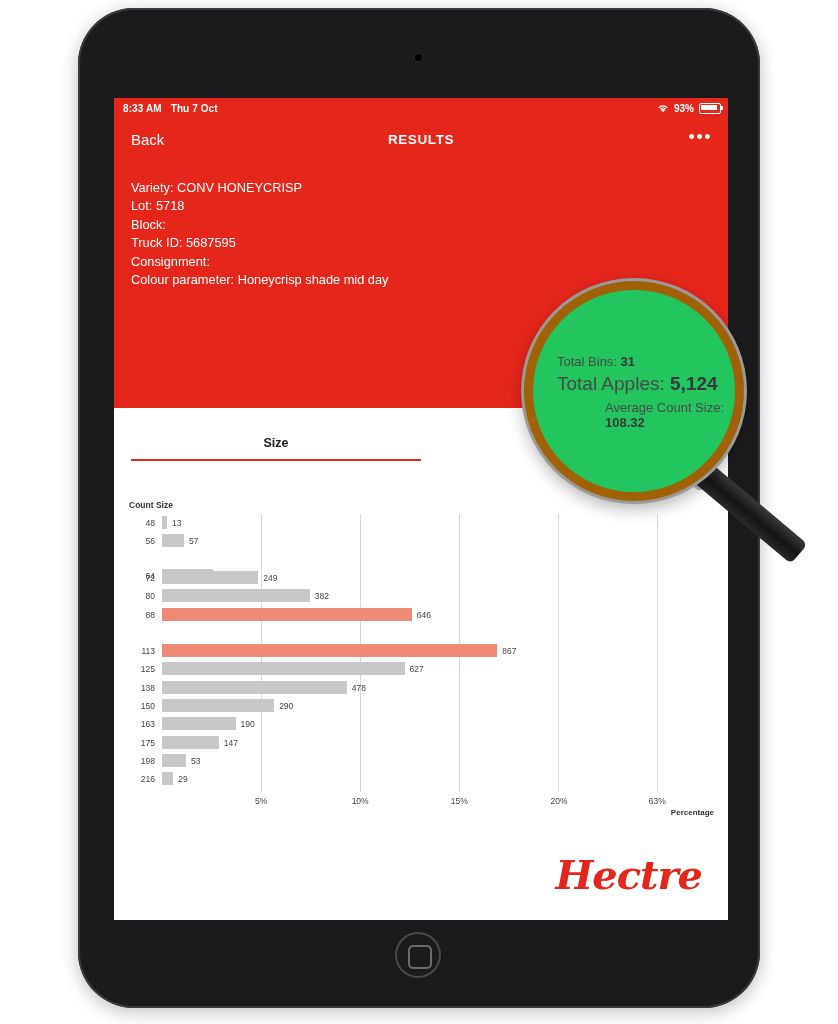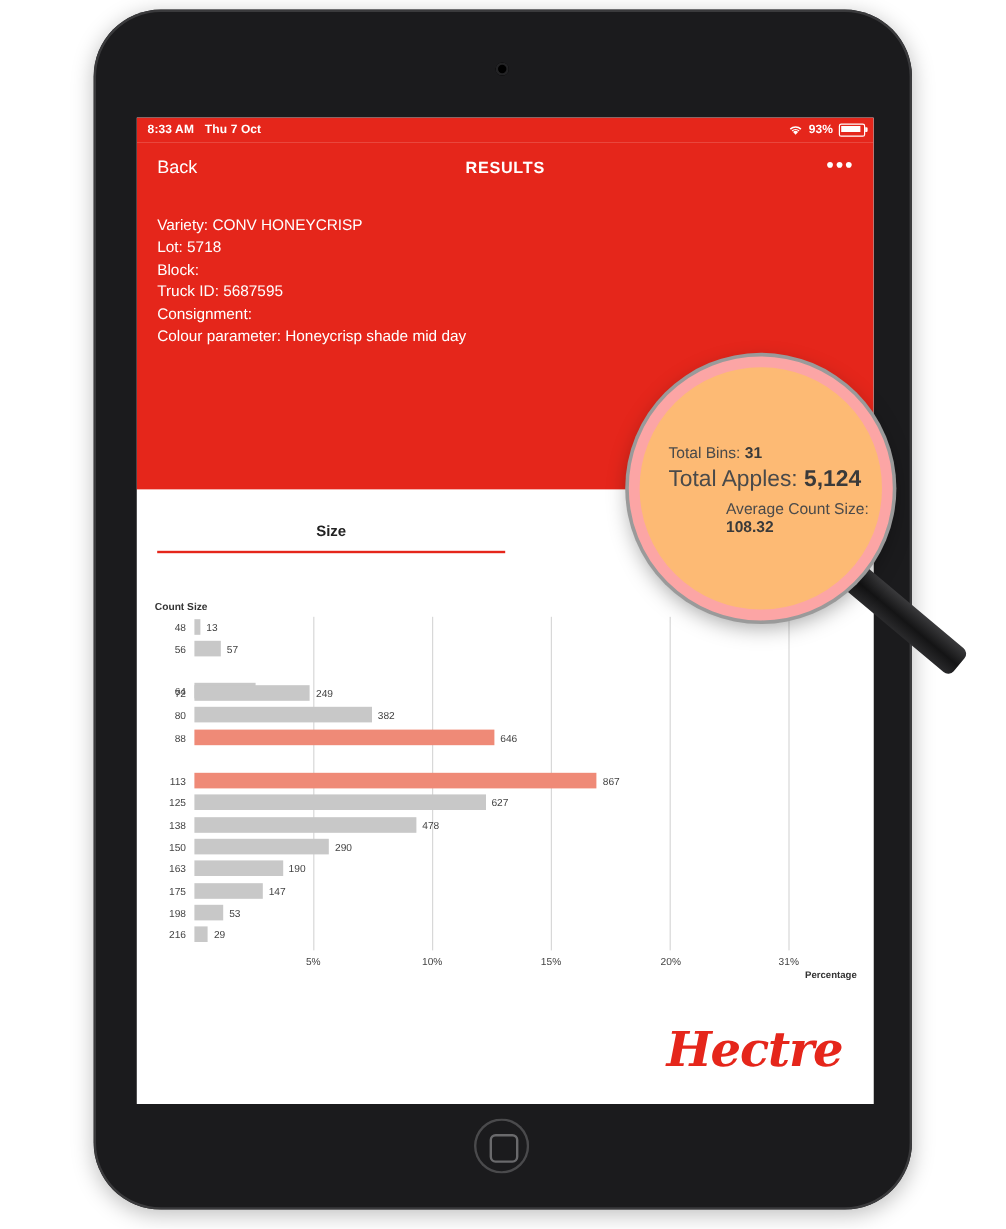--- a/index.html
+++ b/index.html
@@ -299,26 +299,26 @@
   
   #magnifier {
     position: absolute;
     left: 524px;
     top: 281px;
     width: 220px;
     height: 220px;
   }
   #magnifier-glass {
     position: absolute;
-    left: 0; top: 16px;
+    left: 0; top: 0;
     width: 220px;
     height: 220px;
     border-radius: 50%;
-    background: #fdba74;
-    border: 9px solid #fca5a5;
+    background: #22c55e;
+    border: 9px solid #a16207;
     box-sizing: border-box;
     box-shadow: 0 0 0 3px #9a9a9a, 0 6px 18px rgba(0,0,0,0.35);
     overflow: hidden;
   }
   #magnifier-content {
     position: absolute;
     left: 24px;
     top: 64px;
     width: 180px;
     color: #4a4a4a;
@@ -476,21 +476,21 @@
           </div>
           <div class="bar-row" style="top: 256.2px;">
             <div class="bar-cat">216</div>
             <div class="bar" style="width: 11.2944px;"></div>
             <div class="bar-val" style="left: 49.2944px;">29</div>
           </div>
           <div class="x-tick" style="left: 132.074px;">5%</div>
           <div class="x-tick" style="left: 231.148px;">10%</div>
           <div class="x-tick" style="left: 330.222px;">15%</div>
           <div class="x-tick" style="left: 430px;">20%</div>
-          <div class="x-tick" style="left: 528.37px;">31%</div>
+          <div class="x-tick" style="left: 528.37px;">63%</div>
           <div id="x-axis-label">Percentage</div>
         </div>
     </div>
 
     <div id="hectre-logo">Hectre</div>
   </div>
 
 </div>
 
 <div id="tablet-bezel-inner"></div>

